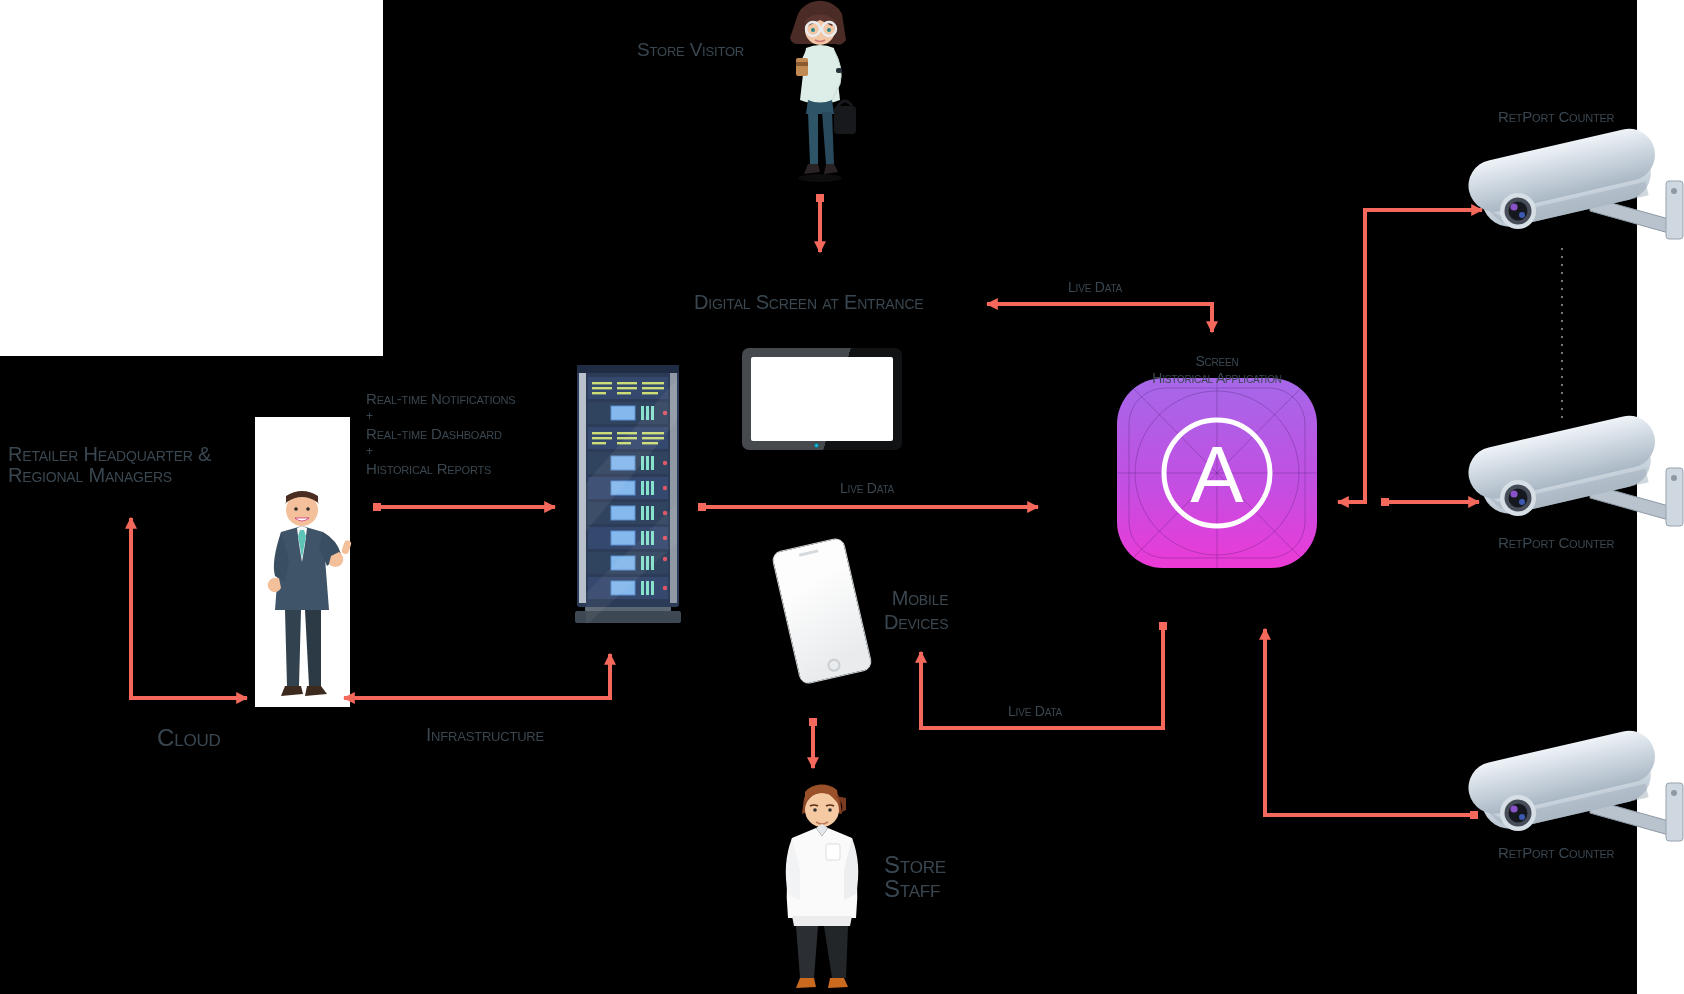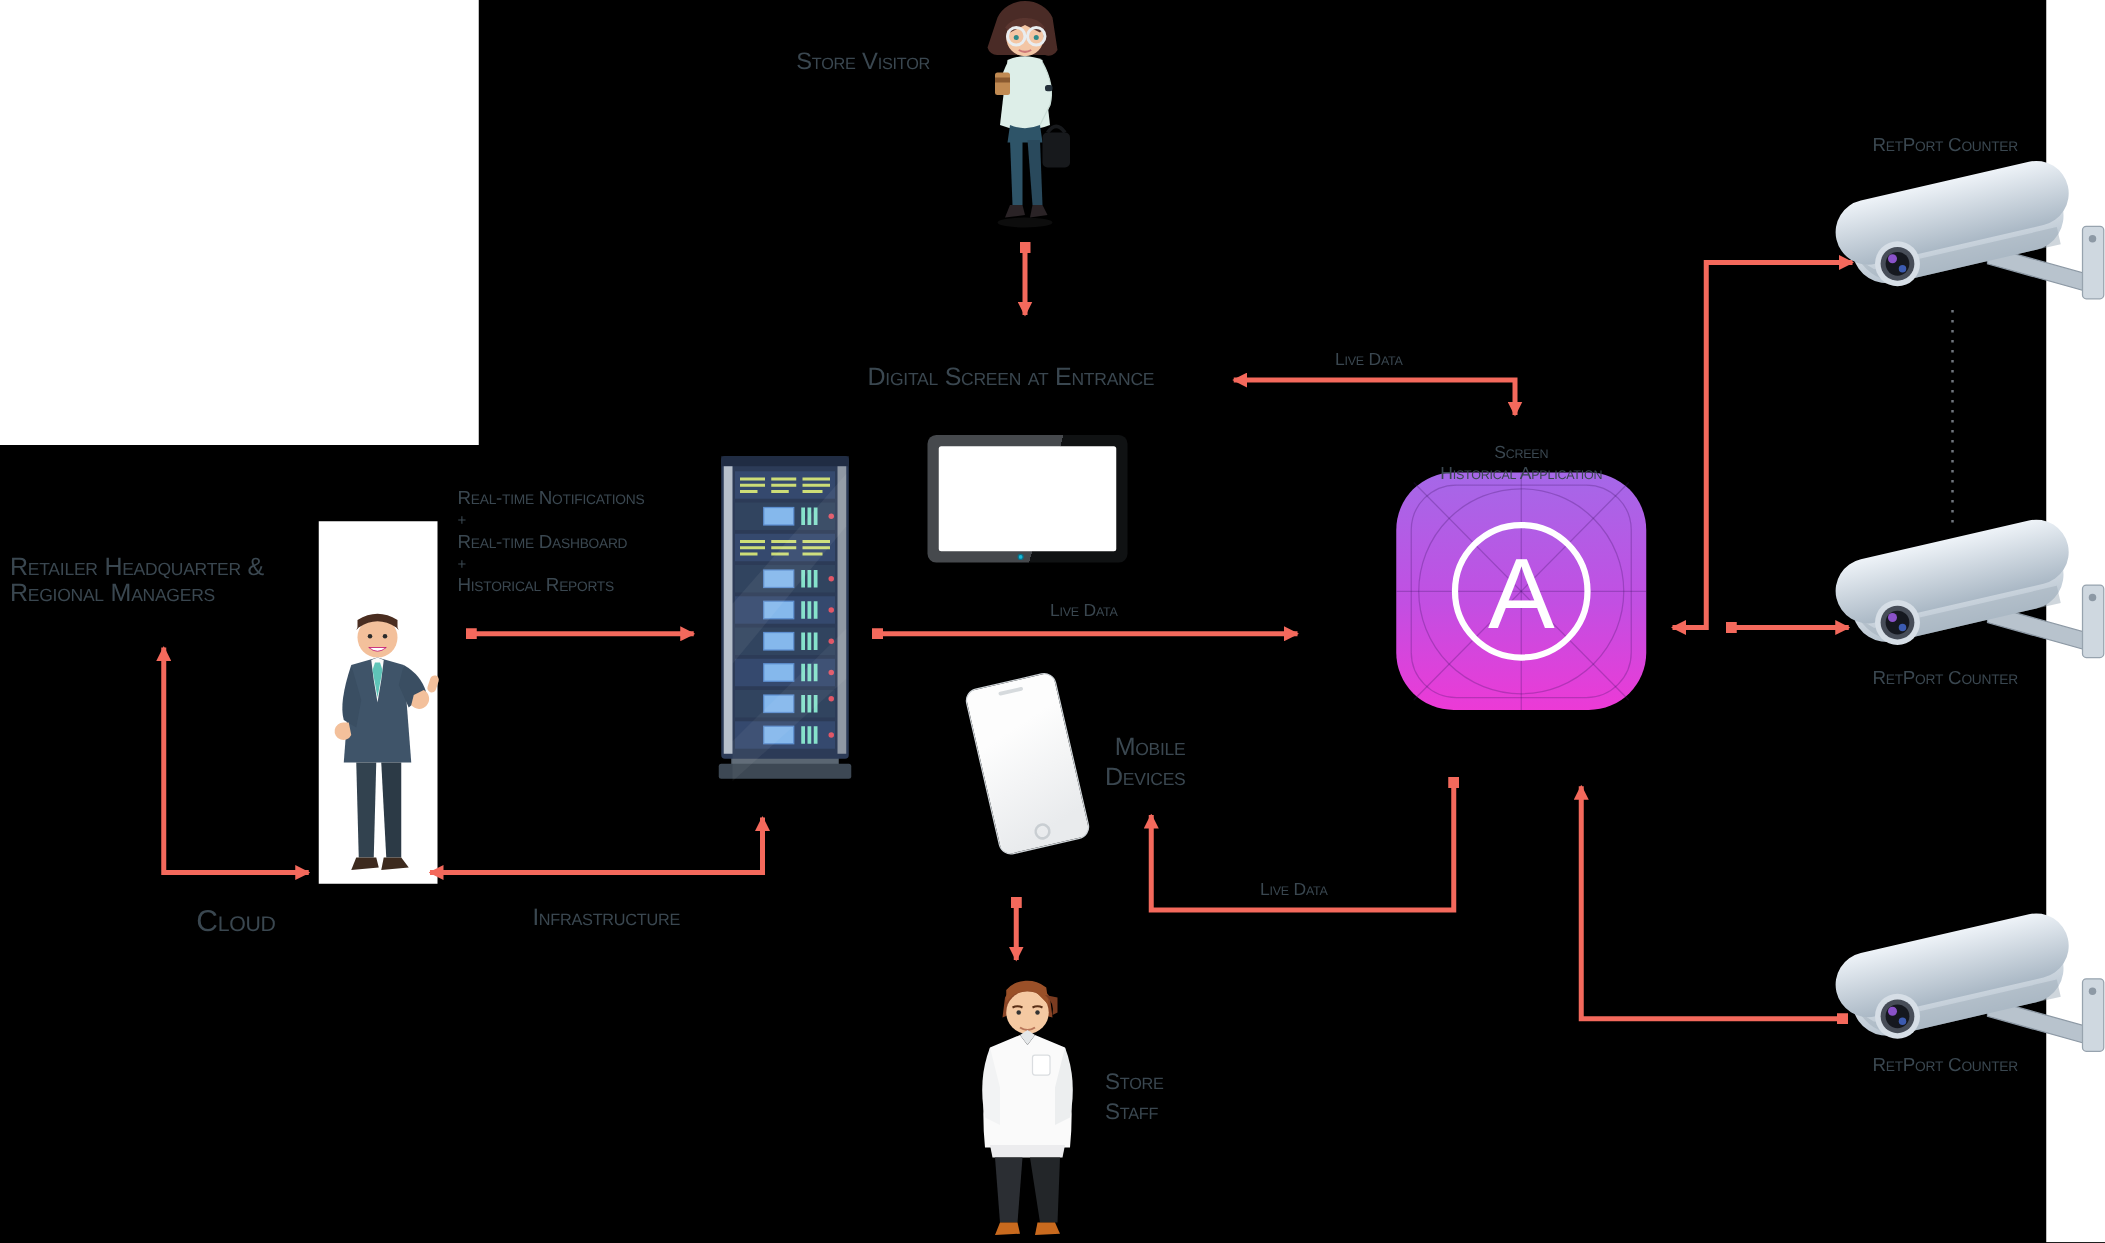--- a/index.html
+++ b/index.html
@@ -295,21 +295,21 @@
   </div>
 
   <div class="lbl" style="left:157px;top:725px;font-size:24px;">Cloud</div>
   <div class="lbl" style="left:390px;top:725px;font-size:19px;margin-left:36px;">Infrastructure</div>
 
   <div class="lbl" style="left:884px;top:586px;font-size:20px;line-height:24px;text-align:right;">
     <span style="display:block">Mobile</span>
     <span style="display:block">Devices</span>
   </div>
 
-  <div class="lbl" style="left:884px;top:853px;font-size:18px;line-height:24px;">
+  <div class="lbl" style="left:884px;top:853px;font-size:24px;line-height:24px;">
     <span style="display:block">Store</span>
     <span style="display:block">Staff</span>
   </div>
 
   <div class="lbl" style="left:1117px;top:353px;width:200px;text-align:center;font-size:14px;line-height:17px;">
     <span style="display:block">Screen</span>
     <span style="display:block">Historical Application</span>
   </div>
 
   <div class="lbl" style="left:1498px;top:109px;font-size:15px;">RetPort Counter</div>

